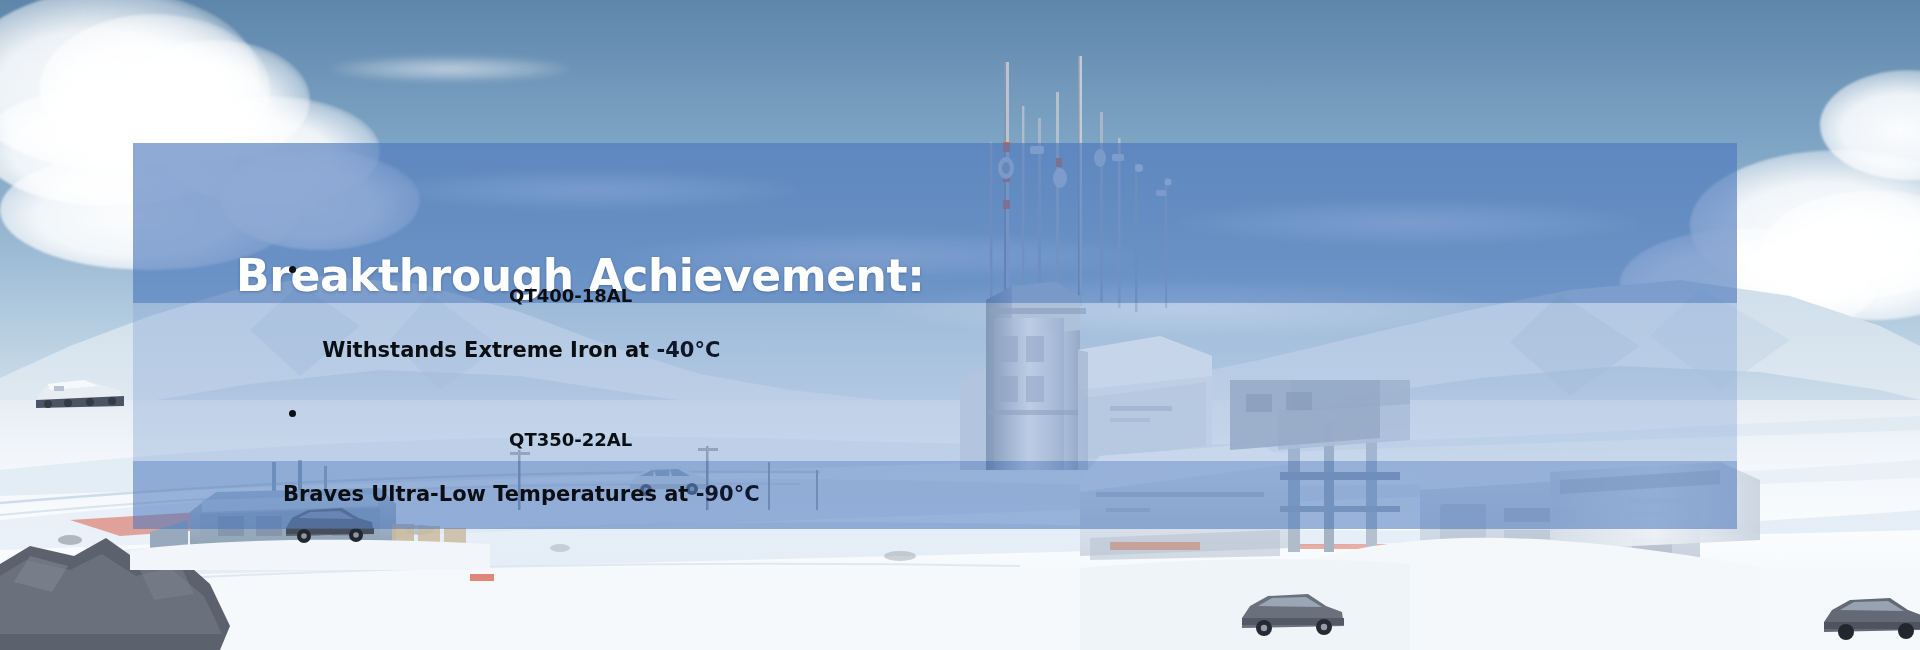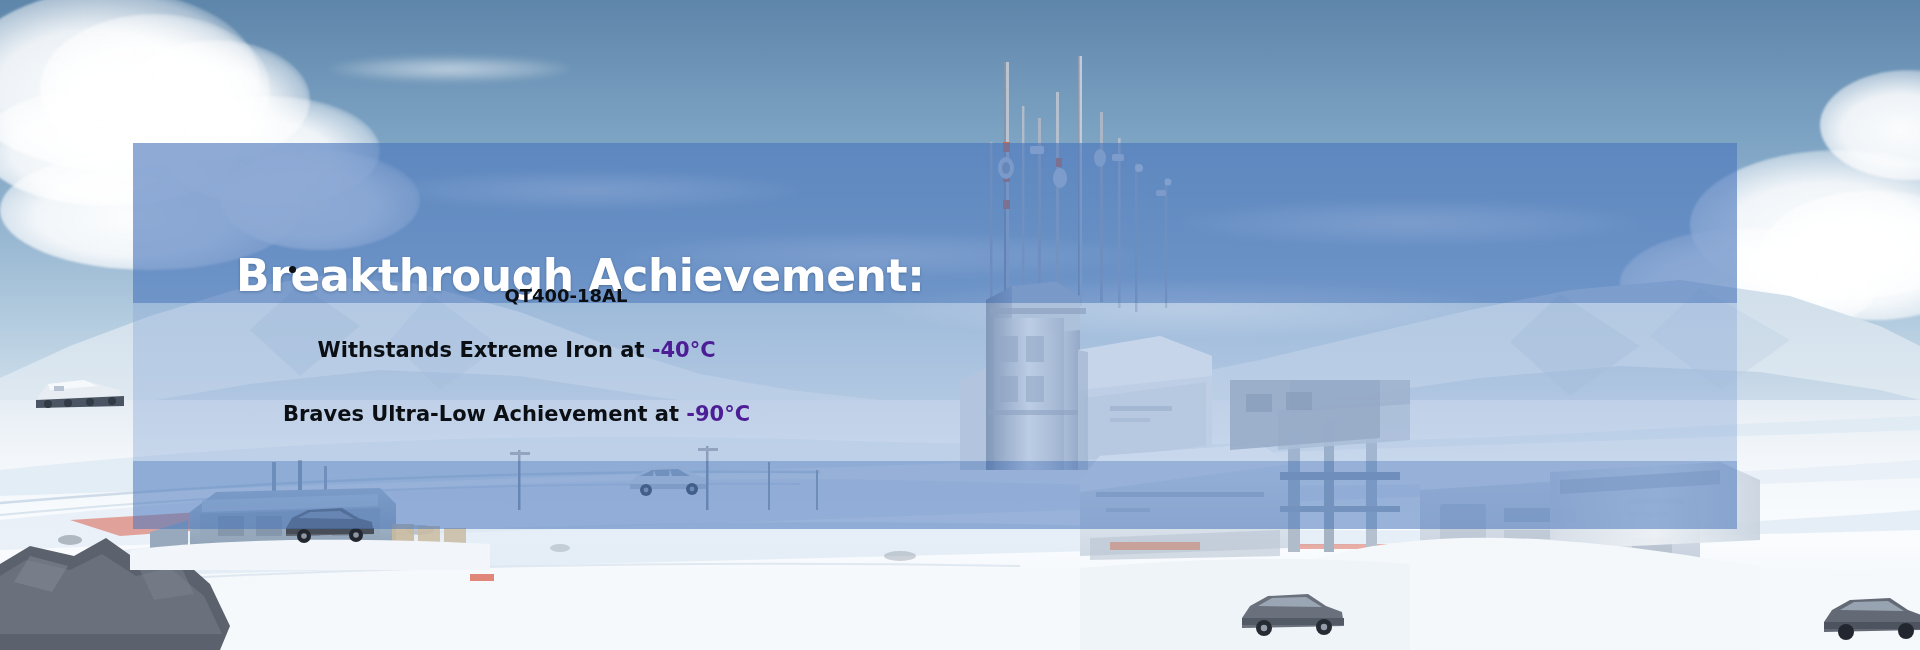--- a/index.html
+++ b/index.html
@@ -97,21 +97,21 @@
     position:absolute; left:6px; top:9px;
     width:7px; height:7px; border-radius:50%;
     background:#0b0f14;
   }
   .brow2 {
     font-size:21px;
     line-height:26px;
     white-space:pre;
     margin-top:2px;
   }
-  .temp { color:#4c1d95; }
+  .temp { color:#0f172a; }
 </style>
 </head>
 <body>
 
 <div id="stage">
 
   <div class="sky"></div>
 
   <div class="cloud" style="left:-40px;top:-10px;width:300px;height:180px;"></div>
   <div class="cloud" style="left:40px;top:14px;width:230px;height:150px;"></div>
@@ -408,19 +408,22 @@
     <div id="bullets">
 
       <div class="bgroup">
         <div class="brow1">
           <span class="bdot"></span><span>QT400-18AL</span>
         </div>
         <div class="brow2"><span>Withstands Extreme Iron at </span><span class="temp">-40°C</span></div>
       </div>
 
       <div class="bgroup">
-        <div class="brow2"><span>Braves Ultra-Low Achievement at </span><span class="temp">-90°C</span></div>
+        <div class="brow1">
+          <span class="bdot"></span><span>QT350-22AL</span>
+        </div>
+        <div class="brow2"><span>Braves Ultra-Low Temperatures at </span><span class="temp">-90°C</span></div>
       </div>
 
     </div>
   </div>
 
 </div>
 
 </body></html>

